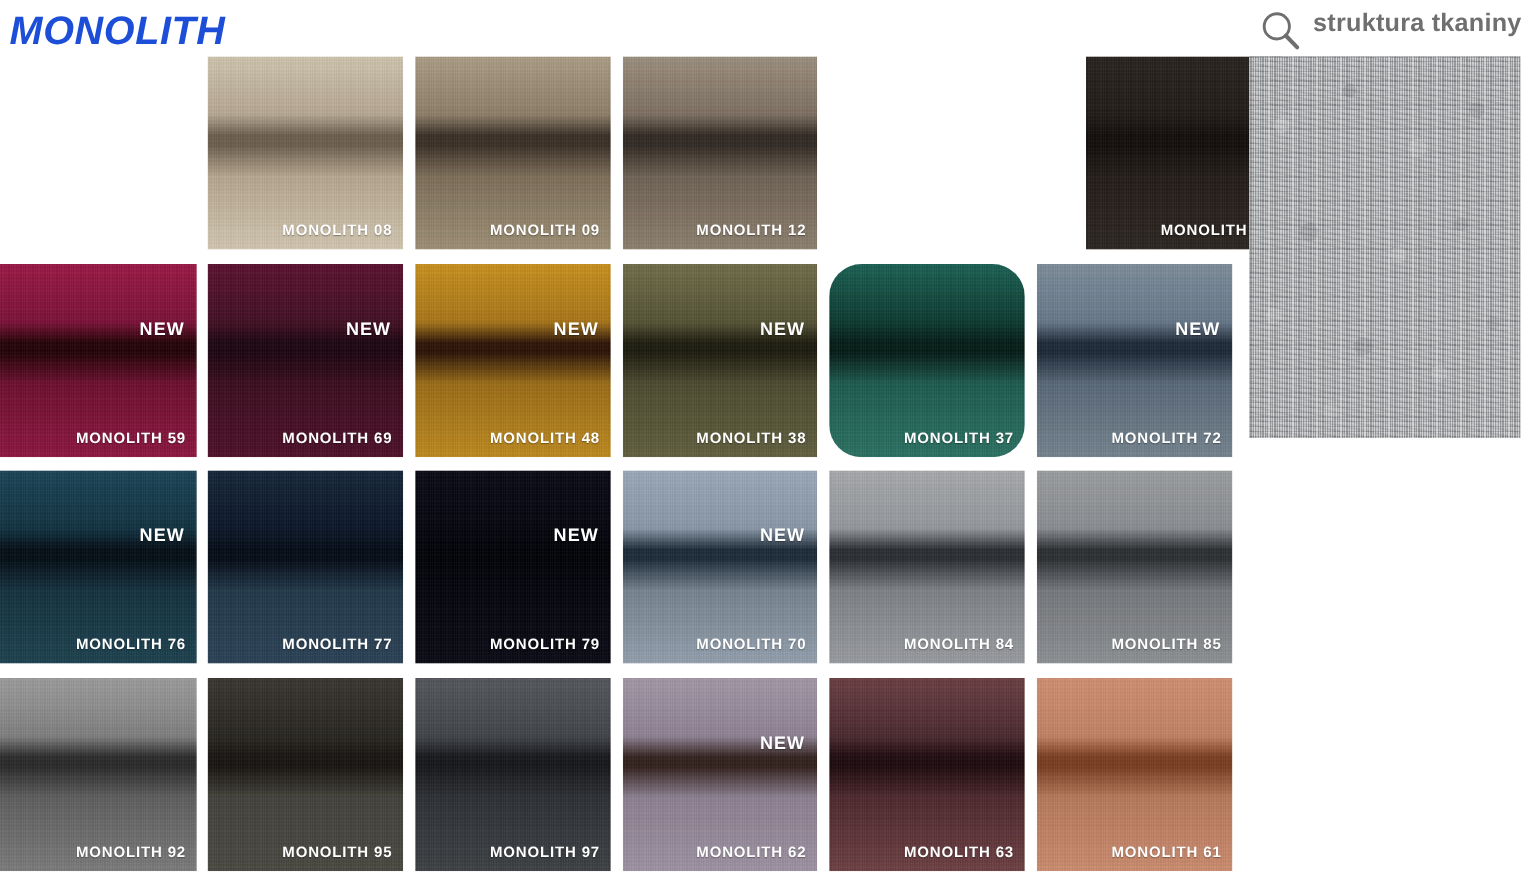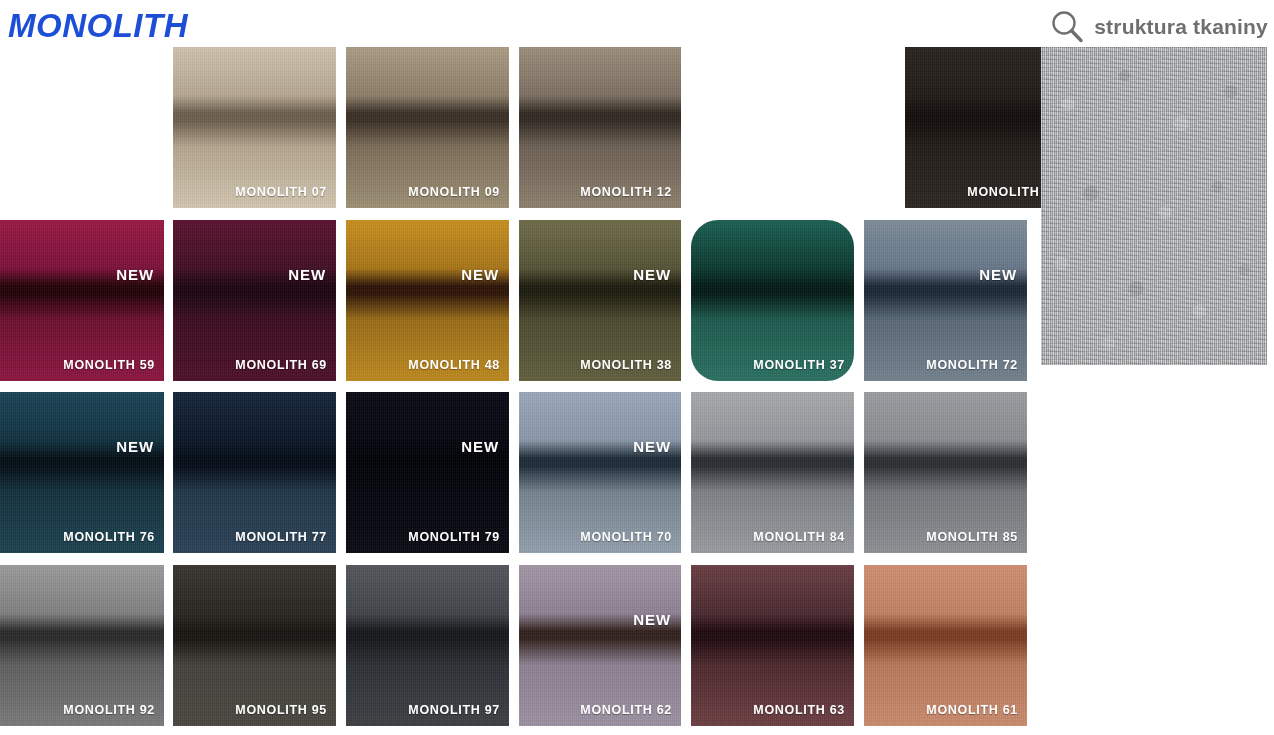--- a/index.html
+++ b/index.html
@@ -26,21 +26,20 @@
     letter-spacing: 0.5px;
     color: #1d4ed8;
     line-height: 40px;
     white-space: nowrap;
     font-style: italic;
   }
   #structure-header {
     position: absolute;
     right: 6px; top: 8px;
     display: flex;
-    align-items: center;
     gap: 9px;
     height: 38px;
   }
   #structure-header .mag {
     display: block;
     width: 36px; height: 36px;
     flex: 0 0 36px;
   }
   #structure-header .label {
     font-size: 21px;
@@ -183,21 +182,21 @@
       </svg>
     </span>
     <span class="label">struktura tkaniny</span>
   </div>
 
   <div id="swatch-grid">
       <div class="swatch-row" style="top: 0px;">
         <div class="swatch" style="left: 173px; width: 163px;">
           <div class="tex" style="background: linear-gradient(rgb(207, 196, 174) 0%, rgb(182, 168, 147) 30%, rgb(109, 95, 79) 41%, rgb(109, 95, 79) 46%, rgb(181, 166, 143) 62%, rgb(210, 199, 177) 100%);"></div>
           <div class="grain"></div>
-          <div class="swatch-name">MONOLITH 07</div>
+          <div class="swatch-name">MONOLITH 08</div>
         </div>
         <div class="swatch" style="left: 346px; width: 163px;">
           <div class="tex" style="background: linear-gradient(rgb(171, 157, 133) 0%, rgb(142, 127, 105) 30%, rgb(59, 49, 40) 41%, rgb(59, 49, 40) 46%, rgb(125, 110, 89) 62%, rgb(158, 144, 118) 100%);"></div>
           <div class="grain"></div>
           <div class="swatch-name">MONOLITH 09</div>
         </div>
         <div class="swatch" style="left: 519px; width: 162px;">
           <div class="tex" style="background: linear-gradient(rgb(156, 143, 126) 0%, rgb(125, 112, 99) 30%, rgb(51, 43, 36) 41%, rgb(51, 43, 36) 46%, rgb(110, 98, 85) 62%, rgb(141, 128, 111) 100%);"></div>
           <div class="grain"></div>
           <div class="swatch-name">MONOLITH 12</div>

